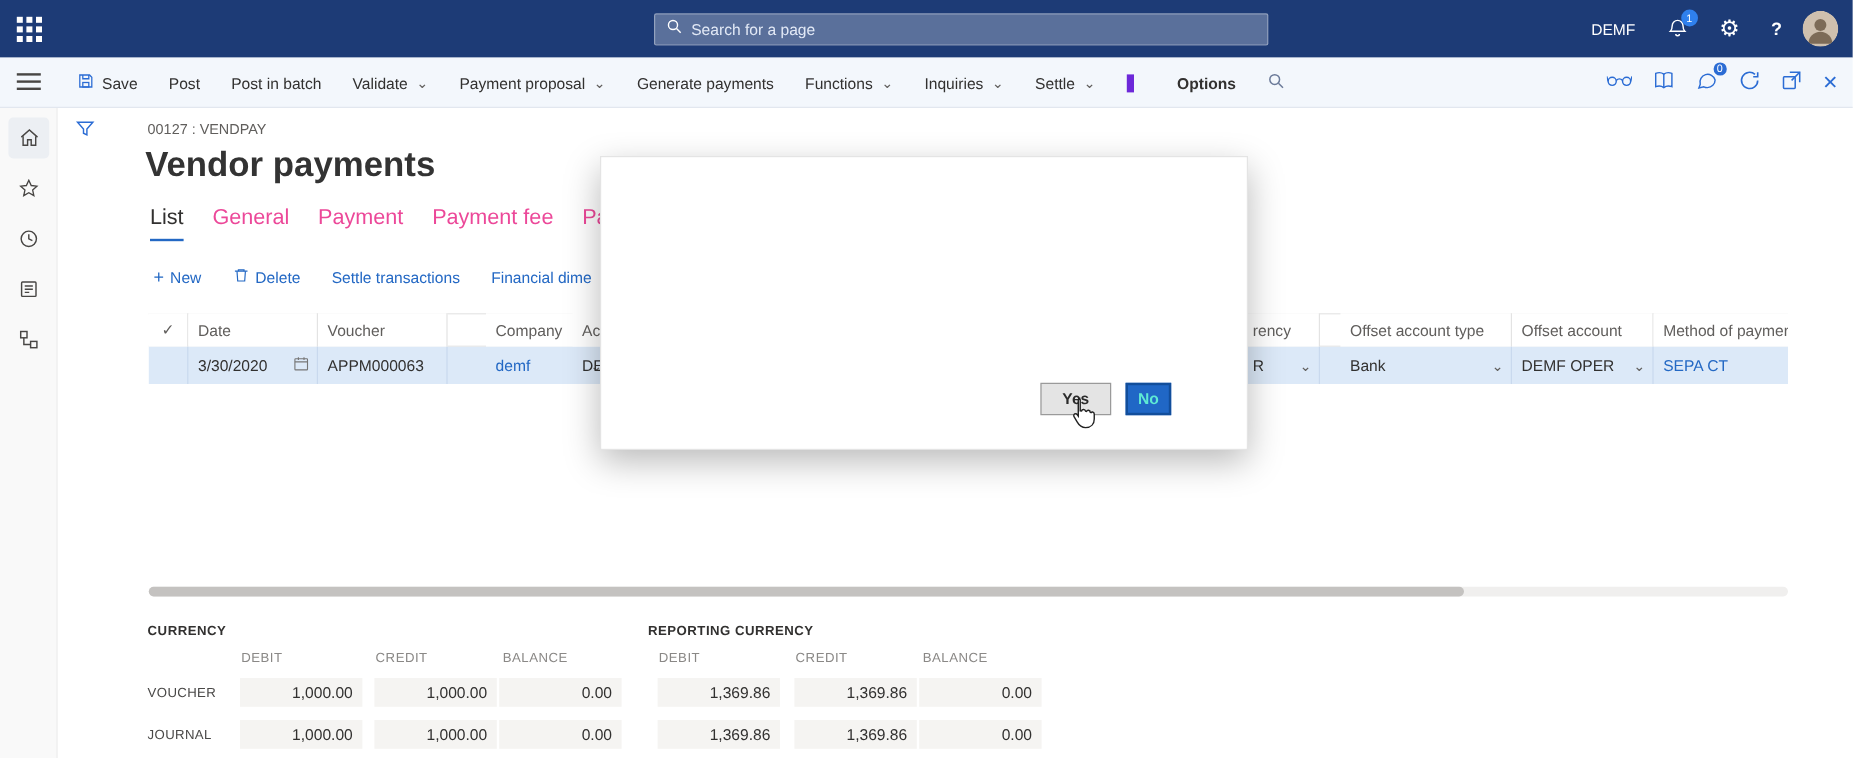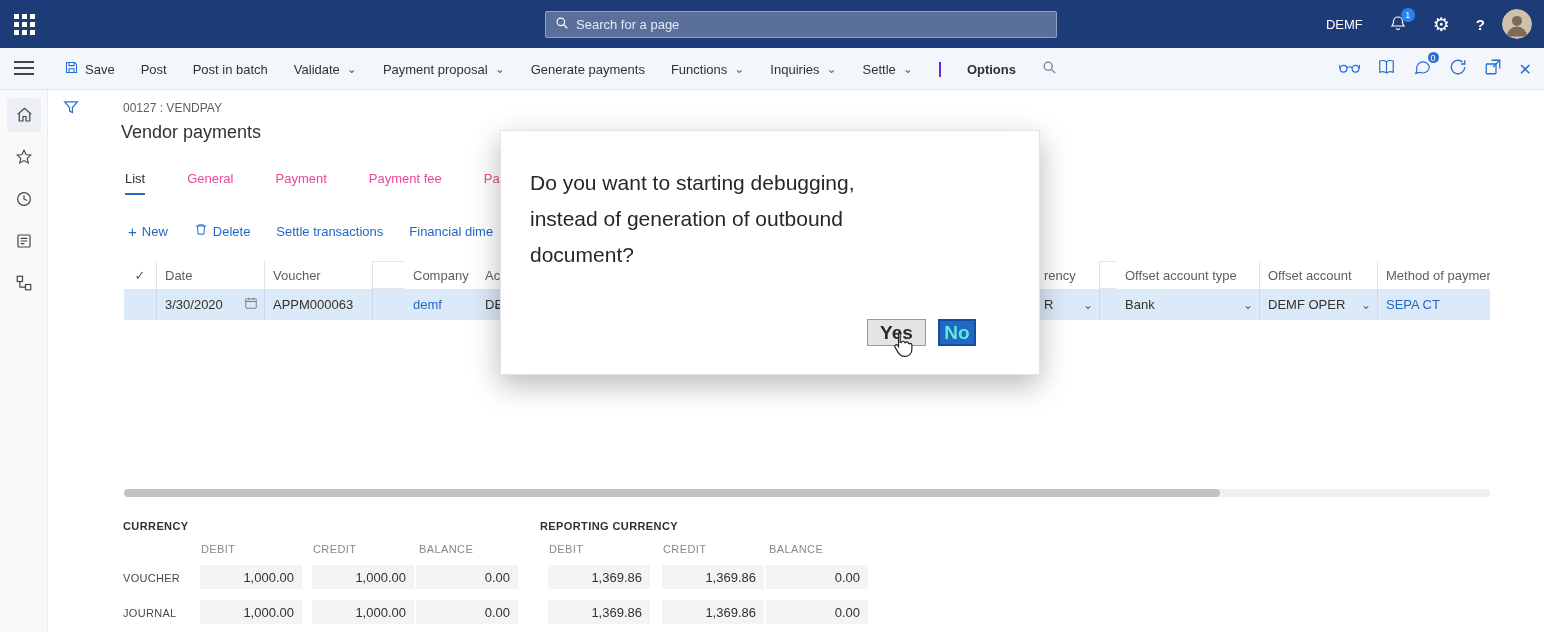--- a/index.html
+++ b/index.html
@@ -25,37 +25,37 @@
   .bell-badge { position:absolute; top:8px; right:5px; min-width:14px; height:14px; border-radius:8px; background:#2f80ed;
     color:#fff; font-size:9px; display:flex; align-items:center; justify-content:center; padding:0 3px; }
   .avatar { width:30px; height:30px; border-radius:50%; overflow:hidden; margin:0 12px 0 4px; cursor:pointer; }
   
   .actionpane { position:absolute; left:0; top:48px; width:1544px; height:42px; background:#f3f7fc; border-bottom:1px solid #e2e7ef; }
   .hamburger { position:absolute; left:14px; top:61px; width:20px; cursor:pointer; }
   .hamburger i { display:block; height:2px; background:#484644; margin-bottom:4px; }
   .ap-items { position:absolute; left:64px; top:48px; height:42px; display:flex; align-items:center; gap:26px; font-size:13px; color:#323130; }
   .ap-item { display:flex; align-items:center; gap:6px; cursor:pointer; white-space:nowrap;justify-content:center; }
   .caret { font-size:12px; color:#605e5c; line-height:1; margin-left:1px; }
-  .ap-options { font-weight:600; border-left:2px solid #6d28d9; padding-left:26px; }
+  .ap-options { font-weight:600; border-left:6px solid #6d28d9; padding-left:36px; }
   .ap-right { position:absolute; right:12px; top:48px; height:42px; display:flex; align-items:center; gap:17px; }
   .ap-icon { cursor:pointer; display:flex; align-items:center; position:relative; }
   .chat-badge { position:absolute; top:-8px; right:-9px; min-width:15px; height:15px; border-radius:8px; background:#2b6cd4; color:#fff;
     font-size:9px; display:flex; align-items:center; justify-content:center; border:2px solid #f3f7fc; padding:0 2px; }
   .ap-close { font-size:16px; color:#2b6cd4; }
   
   .sidebar { position:absolute; left:0; top:90px; width:48px; height:542px; background:#f9f9f9; border-right:1px solid #ededed; }
   .side-item { width:48px; height:42px; display:flex; align-items:center; justify-content:center; cursor:pointer; }
   .side-item.home { margin-top:4px; }
   .iconbox { width:34px; height:34px; display:flex; align-items:center; justify-content:center; border-radius:4px; }
   .home .iconbox { background:#eceff3; }
   
   .filter-btn { position:absolute; left:62px; top:99px; cursor:pointer; }
   .record-caption { position:absolute; left:123px; top:101px; font-size:12px; color:#605e5c; }
-  .page-title { position:absolute; left:121px; top:122px; font-size:18px; font-weight:400; color:#333; }
-  .tabs { position:absolute; left:125px; top:171px; display:flex; gap:42px; font-size:13px; }
+  .page-title { position:absolute; left:121px; top:122px; font-size:29px; font-weight:700; color:#333; }
+  .tabs { position:absolute; left:125px; top:171px; display:flex; gap:24px; font-size:18px; }
   .tab { color:#ec4899; padding-bottom:7px; cursor:pointer; }
   .tab.active { color:#323130; border-bottom:2px solid #2368c4; }
   
   .grid-toolbar { position:absolute; left:128px; top:222px; display:flex; align-items:center; gap:26px; font-size:13px; color:#2368c4; }
   .gt-item { display:flex; align-items:center; gap:5px; cursor:pointer; white-space:nowrap; }
   .plus-glyph { font-size:15px; line-height:1; }
   
   .grid-headerline { position:absolute; left:124px; top:261px; width:1366px; height:28px; background:#fff; border-top:1px solid #e5e5e5; border-bottom:1px solid #e5e5e5; }
   .gh { position:absolute; top:261px; height:28px; display:flex; align-items:center; font-size:13px; color:#605e5c;
     border-right:1px solid #e3e3e3; padding:0 8px; background:#fff; overflow:hidden; white-space:nowrap; }
@@ -79,21 +79,21 @@
   
   .tot-group { position:absolute; font-size:11px; font-weight:700; color:#323130; letter-spacing:.4px; }
   .tot-head  { position:absolute; font-size:11px; color:#8a8886; letter-spacing:.4px; }
   .tot-rowlabel { position:absolute; font-size:11px; color:#494847; letter-spacing:.3px; }
   .tot-val { position:absolute; width:102px; height:24px; background:#f5f4f2; display:flex; align-items:center;
     justify-content:flex-end; padding-right:8px; font-size:13px; color:#323130; }
   
   .dialog { position:absolute; left:500px; top:130px; width:540px; height:245px; background:#fff;
     border:1px solid #e4e4e4; box-shadow:0 10px 28px rgba(0,0,0,.28); z-index:100; }
   .dialog-message { position:absolute; left:29px; top:34px; width:380px; font-size:21px; line-height:36px; color:#27262a; }
-  .btn { position:absolute; height:27px; font-size:19px; font-weight:600; display:flex; align-items:center; justify-content:center; cursor:pointer; }
+  .btn { position:absolute; height:27px; font-size:13px; font-weight:600; display:flex; align-items:center; justify-content:center; cursor:pointer; }
   .btn-yes { left:366px; top:188px; width:59px; background:#e4e4e4; border:1px solid #9a9a9a; color:#2b2b2b; }
   .btn-no  { left:437px; top:188px; width:38px; background:#2067c6; border:2px solid #124e9b; color:#5eead4; }
   
   .cursor { position:absolute; left:891px; top:331px; z-index:200; pointer-events:none; }
 </style>
 </head>
 <body>
 
 <div class="topbar">
   <div class="waffle">
@@ -411,21 +411,20 @@
 
 <div class="tot-rowlabel" style="left:123px;top:607px">JOURNAL</div>
 <div class="tot-val" style="left:200px;top:600px">1,000.00</div>
 <div class="tot-val" style="left:312px;top:600px">1,000.00</div>
 <div class="tot-val" style="left:416px;top:600px">0.00</div>
 <div class="tot-val" style="left:548px;top:600px">1,369.86</div>
 <div class="tot-val" style="left:662px;top:600px">1,369.86</div>
 <div class="tot-val" style="left:766px;top:600px">0.00</div>
 
 <div class="dialog">
-  <div class="dialog-message">Do you want to starting debugging, instead of generation of outbound document?</div>
   <div class="btn btn-yes">Yes</div>
   <div class="btn btn-no">No</div>
 </div>
 
 <div class="cursor">
   <svg width="22" height="29" viewBox="0 0 24 32">
     <path d="M8 1c1.1 0 2 .9 2 2v9.5l1.2.2c.2-.9 1-1.5 2-1.4.9.1 1.5.7 1.7 1.5l.9.2c.3-.7 1-1.1 1.8-1 .9.1 1.6.9 1.6 1.8l.8.3c.3-.4.9-.6 1.4-.5.9.2 1.5 1 1.5 1.9v4.5c0 4.5-2.8 8-8 8-4 0-5.8-1.8-7.6-5l-3-5.2c-.5-.8-.2-1.9.6-2.4.8-.4 1.8-.2 2.3.6l1 1.4V3c0-1.1.9-2 2-2z" fill="#ffffff" stroke="#222222" stroke-width="1.3"></path>
   </svg>
 </div>
 

